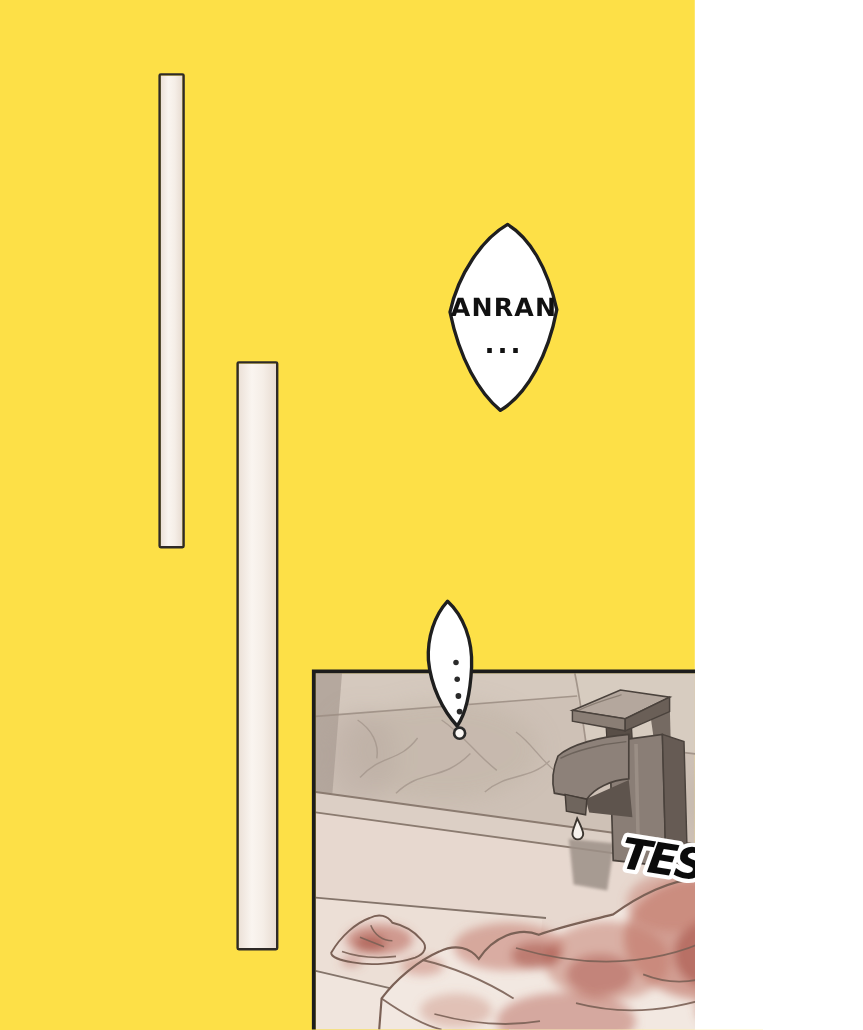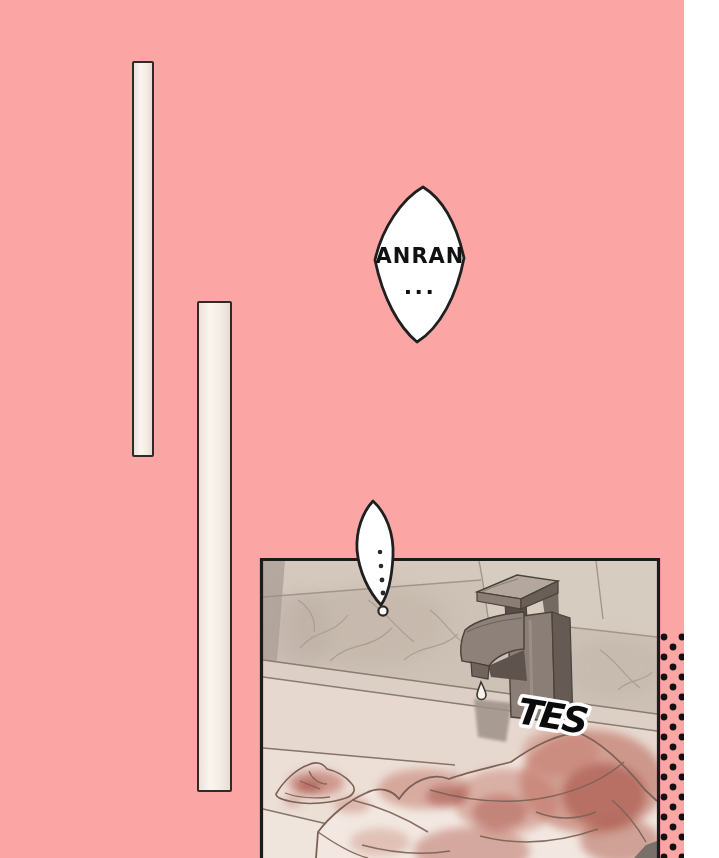--- a/index.html
+++ b/index.html
@@ -1,18 +1,18 @@
 <!DOCTYPE html>
 <html><head>
 <meta charset="utf-8">
 <style>
   html,body { margin:0; padding:0; background:#ffffff; }
   .canvas {
-    position:relative; width:684px; height:858px; overflow:hidden;
-    background:#fca5a5; font-family:"DejaVu Sans", sans-serif;
+    position:relative; width:579px; height:858px; overflow:hidden;
+    background:#fde047; font-family:"DejaVu Sans", sans-serif;
   }
   .bar {
     position:absolute; box-sizing:border-box;
     border:2px solid #2e2a27; border-radius:2px;
     background:linear-gradient(90deg,#ece1d8 0%,#faf5f0 35%,#f5eee7 65%,#e8dcd2 100%);
   }
   .bar1 { left:132px; top:61px;  width:22px; height:396px; }
   .bar2 { left:197px; top:301px; width:35px; height:491px; }
   .anran-svg { position:absolute; left:363px; top:178px; width:112px; height:172px; }
   .panel-svg { position:absolute; left:250px; top:495px; width:469px; height:363px; }

